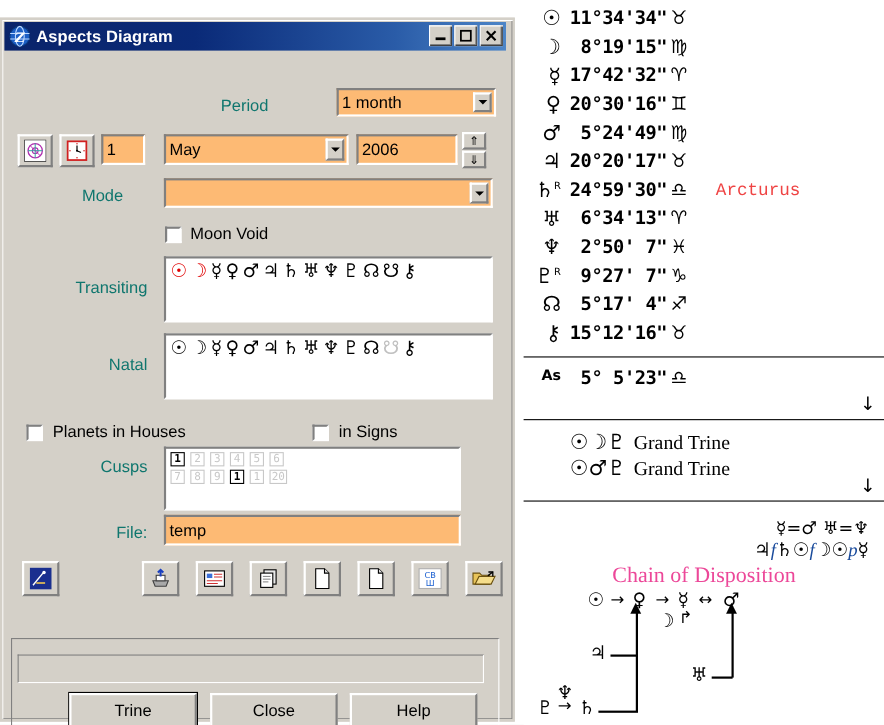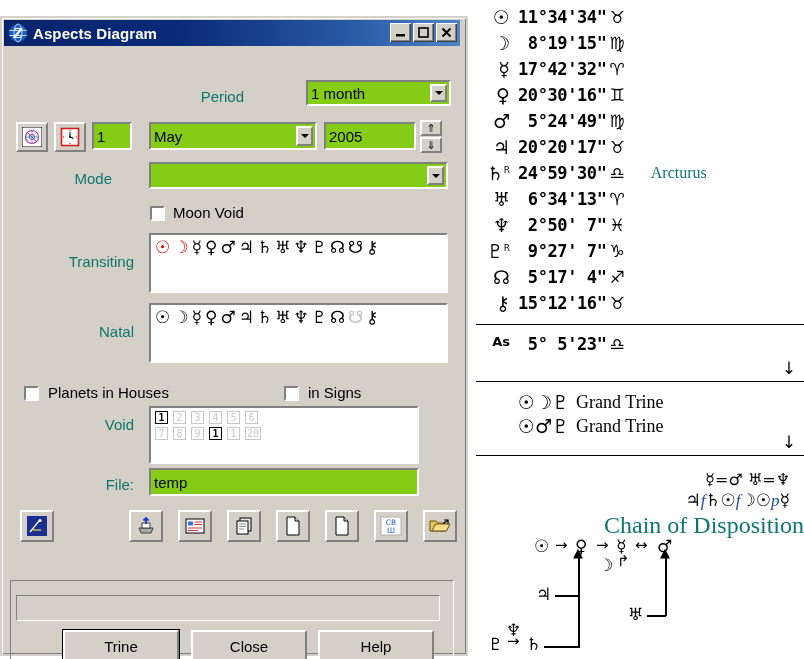--- a/index.html
+++ b/index.html
@@ -28,21 +28,21 @@
     font-family:"Liberation Sans", sans-serif;
   }
   .title-btns{position:absolute;right:3px;top:3px;display:flex;gap:2px;}
   .tbtn{
     width:21px;height:19px;background:#d4d0c8;
     box-shadow: inset 1px 1px 0 #ffffff, inset -1px -1px 0 #404040, inset -2px -2px 0 #808080;
     display:flex;align-items:center;justify-content:center;
   }
   .client{position:absolute;left:2px;top:30px;width:456px;height:602px;}
   .field{
-    position:absolute;background:#84cc16;box-sizing:border-box;
+    position:absolute;background:#fdba74;box-sizing:border-box;
     border:2px solid;
     border-color:#808080 #ffffff #ffffff #808080;
     font-size:15px;color:#000;
     display:flex;align-items:center;
   }
   .field .val{padding-left:3px;font-size:15px;color:#000;}
   .lbl{
     position:absolute;font-size:15px;color:#0f766e;text-align:right;
     white-space:nowrap;
   }
@@ -123,21 +123,21 @@
     font-size:19px;color:#000;position:relative;
   }
   .retro{font-size:9px;vertical-align:super;font-family:"DejaVu Sans",sans-serif;}
   .pos-val{
     margin-left:8px;font-family:"DejaVu Sans Mono", monospace;
     font-size:17px;font-weight:bold;color:#000;letter-spacing:-0.4px;
     white-space:pre;
   }
   .pos-sign{margin-left:3px;font-family:"DejaVu Sans",sans-serif;font-size:17px;color:#000;}
   .pos-note{
-    margin-left:26px;font-family:Liberation Serif, serif;font-size:16px;color:#0f766e;
+    margin-left:26px;font-family:Liberation Mono, monospace;font-size:16px;color:#ef4444;
   }
   .hr{position:absolute;left:0;width:328px;height:0;border-top:1px solid #000;}
   .downarrow{
     position:absolute;right:8px;font-family:"DejaVu Sans",sans-serif;font-size:17px;color:#000;
   }
   .asc-row{position:absolute;left:0;display:flex;align-items:flex-start;}
   .asc-sym{
     width:34px;text-align:right;font-family:"DejaVu Sans",sans-serif;
     font-size:13px;font-weight:bold;color:#000;
   }
@@ -151,22 +151,22 @@
   .dispo-line1{
     position:absolute;right:14px;top:0;
     font-family:"DejaVu Sans",sans-serif;font-size:16px;color:#000;white-space:nowrap;
   }
   .dispo-line2{
     position:absolute;right:14px;top:20px;
     font-family:"DejaVu Sans",sans-serif;font-size:17px;color:#000;white-space:nowrap;
   }
   .dispo-line2 .bl{color:#1a4b9c;font-family:"Liberation Serif",serif;font-style:italic;}
   .dispo-title{
-    position:absolute;left:0;top:42px;width:328px;text-align:right;
-    font-family:"Liberation Serif",serif;font-size:24px;color:#0f766e;
+    position:absolute;left:0;top:42px;width:328px;text-align:center;
+    font-family:"Liberation Serif",serif;font-size:20px;color:#ec4899;
   }
   .chain{position:absolute;left:0;top:66px;width:328px;height:120px;}
   .cs{
     position:absolute;font-family:"DejaVu Sans",sans-serif;font-size:17px;color:#000;
     white-space:nowrap;
   }
   .vline{position:absolute;border-left:2px solid #000;}
   .hline{position:absolute;border-top:2px solid #000;}
 </style>
 </head>
@@ -239,21 +239,21 @@
       <div class="field" style="left:88px;top:74px;width:40px;height:28px;">
         <span class="val">1</span>
       </div>
       <div class="field" style="left:145px;top:74px;width:168px;height:28px;">
         <span class="val">May</span>
         <span class="combo-arrow">
             <i class="caret"></i>
           </span>
       </div>
       <div class="field" style="left:320px;top:74px;width:92px;height:28px;">
-        <span class="val">2005</span>
+        <span class="val">2006</span>
       </div>
       <div class="spin" style="left:416px;top:72px;">
         <span>⇑</span>
       </div>
       <div class="spin" style="left:416px;top:89px;">
         <span>⇓</span>
       </div>
 
       <span class="lbl" style="left:20px;top:122px;width:88px;">Mode</span>
       <div class="field" style="left:145px;top:114px;width:299px;height:27px;">
@@ -274,21 +274,21 @@
       <span class="lbl" style="left:20px;top:275px;width:110px;">Natal</span>
       <div class="planetbox" style="left:145px;top:255px;width:299px;height:60px;">
         <span id="natal-list"><span>☉</span><span>☽</span><span>☿</span><span>♀</span><span>♂</span><span>♃</span><span>♄</span><span>♅</span><span>♆</span><span>♇</span><span>☊</span><span class="gray">☋</span><span>⚷</span></span>
       </div>
 
       <span class="chk" style="left:20px;top:338px;"></span>
       <span class="ptext" style="left:44px;top:336px;">Planets in Houses</span>
       <span class="chk" style="left:280px;top:338px;"></span>
       <span class="ptext" style="left:304px;top:336px;">in Signs</span>
 
-      <span class="lbl" style="left:40px;top:368px;width:90px;">Void</span>
+      <span class="lbl" style="left:40px;top:368px;width:90px;">Cusps</span>
       <div class="cuspbox" style="left:145px;top:358px;width:270px;height:58px;">
         <div class="cuspline" id="cusp-row-1">
             <span class="cusp on">1</span>
             <span class="cusp">2</span>
             <span class="cusp">3</span>
             <span class="cusp">4</span>
             <span class="cusp">5</span>
             <span class="cusp">6</span>
           </div>
         <div class="cuspline" id="cusp-row-2">

